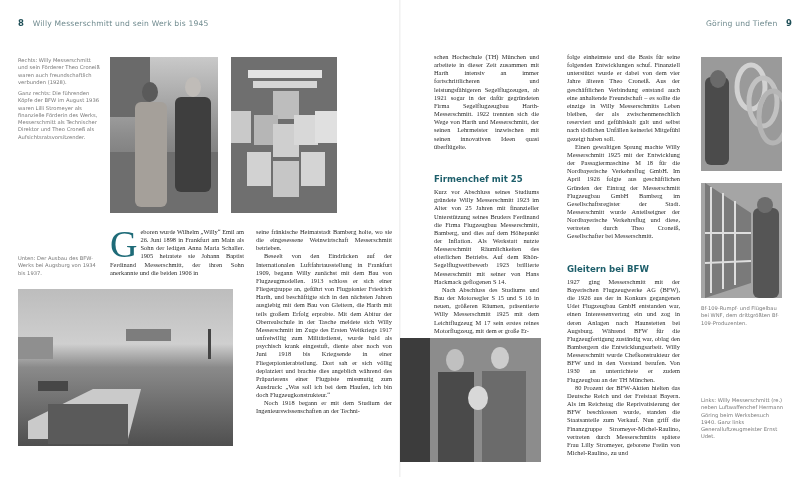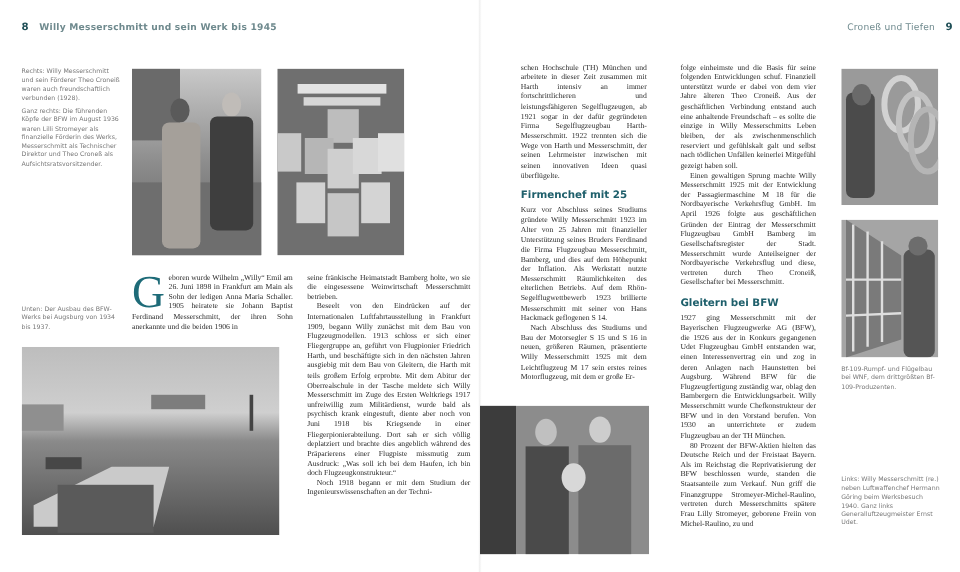--- a/index.html
+++ b/index.html
@@ -4,36 +4,36 @@
 <style>
   html, body { margin:0; padding:0; }
   body { width:800px; height:477px; background:#fff; position:relative; overflow:hidden;
          font-family:"Liberation Serif", serif; color:#2a2a2a; }
   .hdr { position:absolute; top:18px; font-family:"DejaVu Sans", sans-serif; font-size:7.6px; color:#6f8a8e; letter-spacing:0.2px; }
   .pnum { color:#1f4f57; font-weight:bold; font-size:8.5px; }
   .caption { position:absolute; font-family:"DejaVu Sans", sans-serif; font-size:5.2px; line-height:7.3px; color:#777; }
   .col { position:absolute; font-size:6.4px; line-height:8.15px; color:#2b2b2b; text-align:justify; }
   .col p { margin:0; }
   .col p.ind { text-indent:8px; }
-  .sub { font-family:"DejaVu Sans", sans-serif; font-weight:bold; color:#1e5f6b; font-size:8.6px; margin:8px 0 5px 0; }
+  .sub { font-family:"DejaVu Sans", sans-serif; font-weight:bold; color:#1e5f6b; font-size:8.6px; margin:24px 0 5px 0; }
   .photo { position:absolute; overflow:hidden; }
   .dropcap { float:left; font-family:"Liberation Serif", serif; color:#1e6b78; font-size:38px; line-height:30px; margin:1px 3px 0 0; }
   .gutter { position:absolute; left:399px; top:0; width:2px; height:477px; background:linear-gradient(90deg,#eee,#fafafa); }
 </style>
 </head>
 <body>
 
 <div class="gutter"></div>
 
 <div class="hdr" style="left:18px;">
   <span class="pnum">8</span>
-  <span style="margin-left:6px;font-weight:bold;">Willy Messerschmitt und sein Werk bis 1945</span>
+  <span style="margin-left:6px;">Willy Messerschmitt und sein Werk bis 1945</span>
 </div>
 <div class="hdr" style="left:706px;">
-  <span>Croneß und Tiefen</span>
+  <span>Göring und Tiefen</span>
   <span class="pnum" style="margin-left:6px;">9</span>
 </div>
 
 <div class="caption" style="left:18px; top:57px; width:82px;">Rechts: Willy Messerschmitt und sein Förderer Theo Croneiß waren auch freundschaftlich verbunden (1928).</div>
 <div class="caption" style="left:18px; top:90px; width:82px;">Ganz rechts: Die führenden Köpfe der BFW im August 1936 waren Lilli Stromeyer als finanzielle Förderin des Werks, Messerschmitt als Technischer Direktor und Theo Croneß als Aufsichtsratsvorsitzender.</div>
 <div class="caption" style="left:18px; top:255px; width:82px;">Unten: Der Ausbau des BFW-Werks bei Augsburg von 1934 bis 1937.</div>
 
 <div class="photo" style="left:110px; top:57px; width:108px; height:156px;">
   <svg width="108" height="156">
     <defs>

